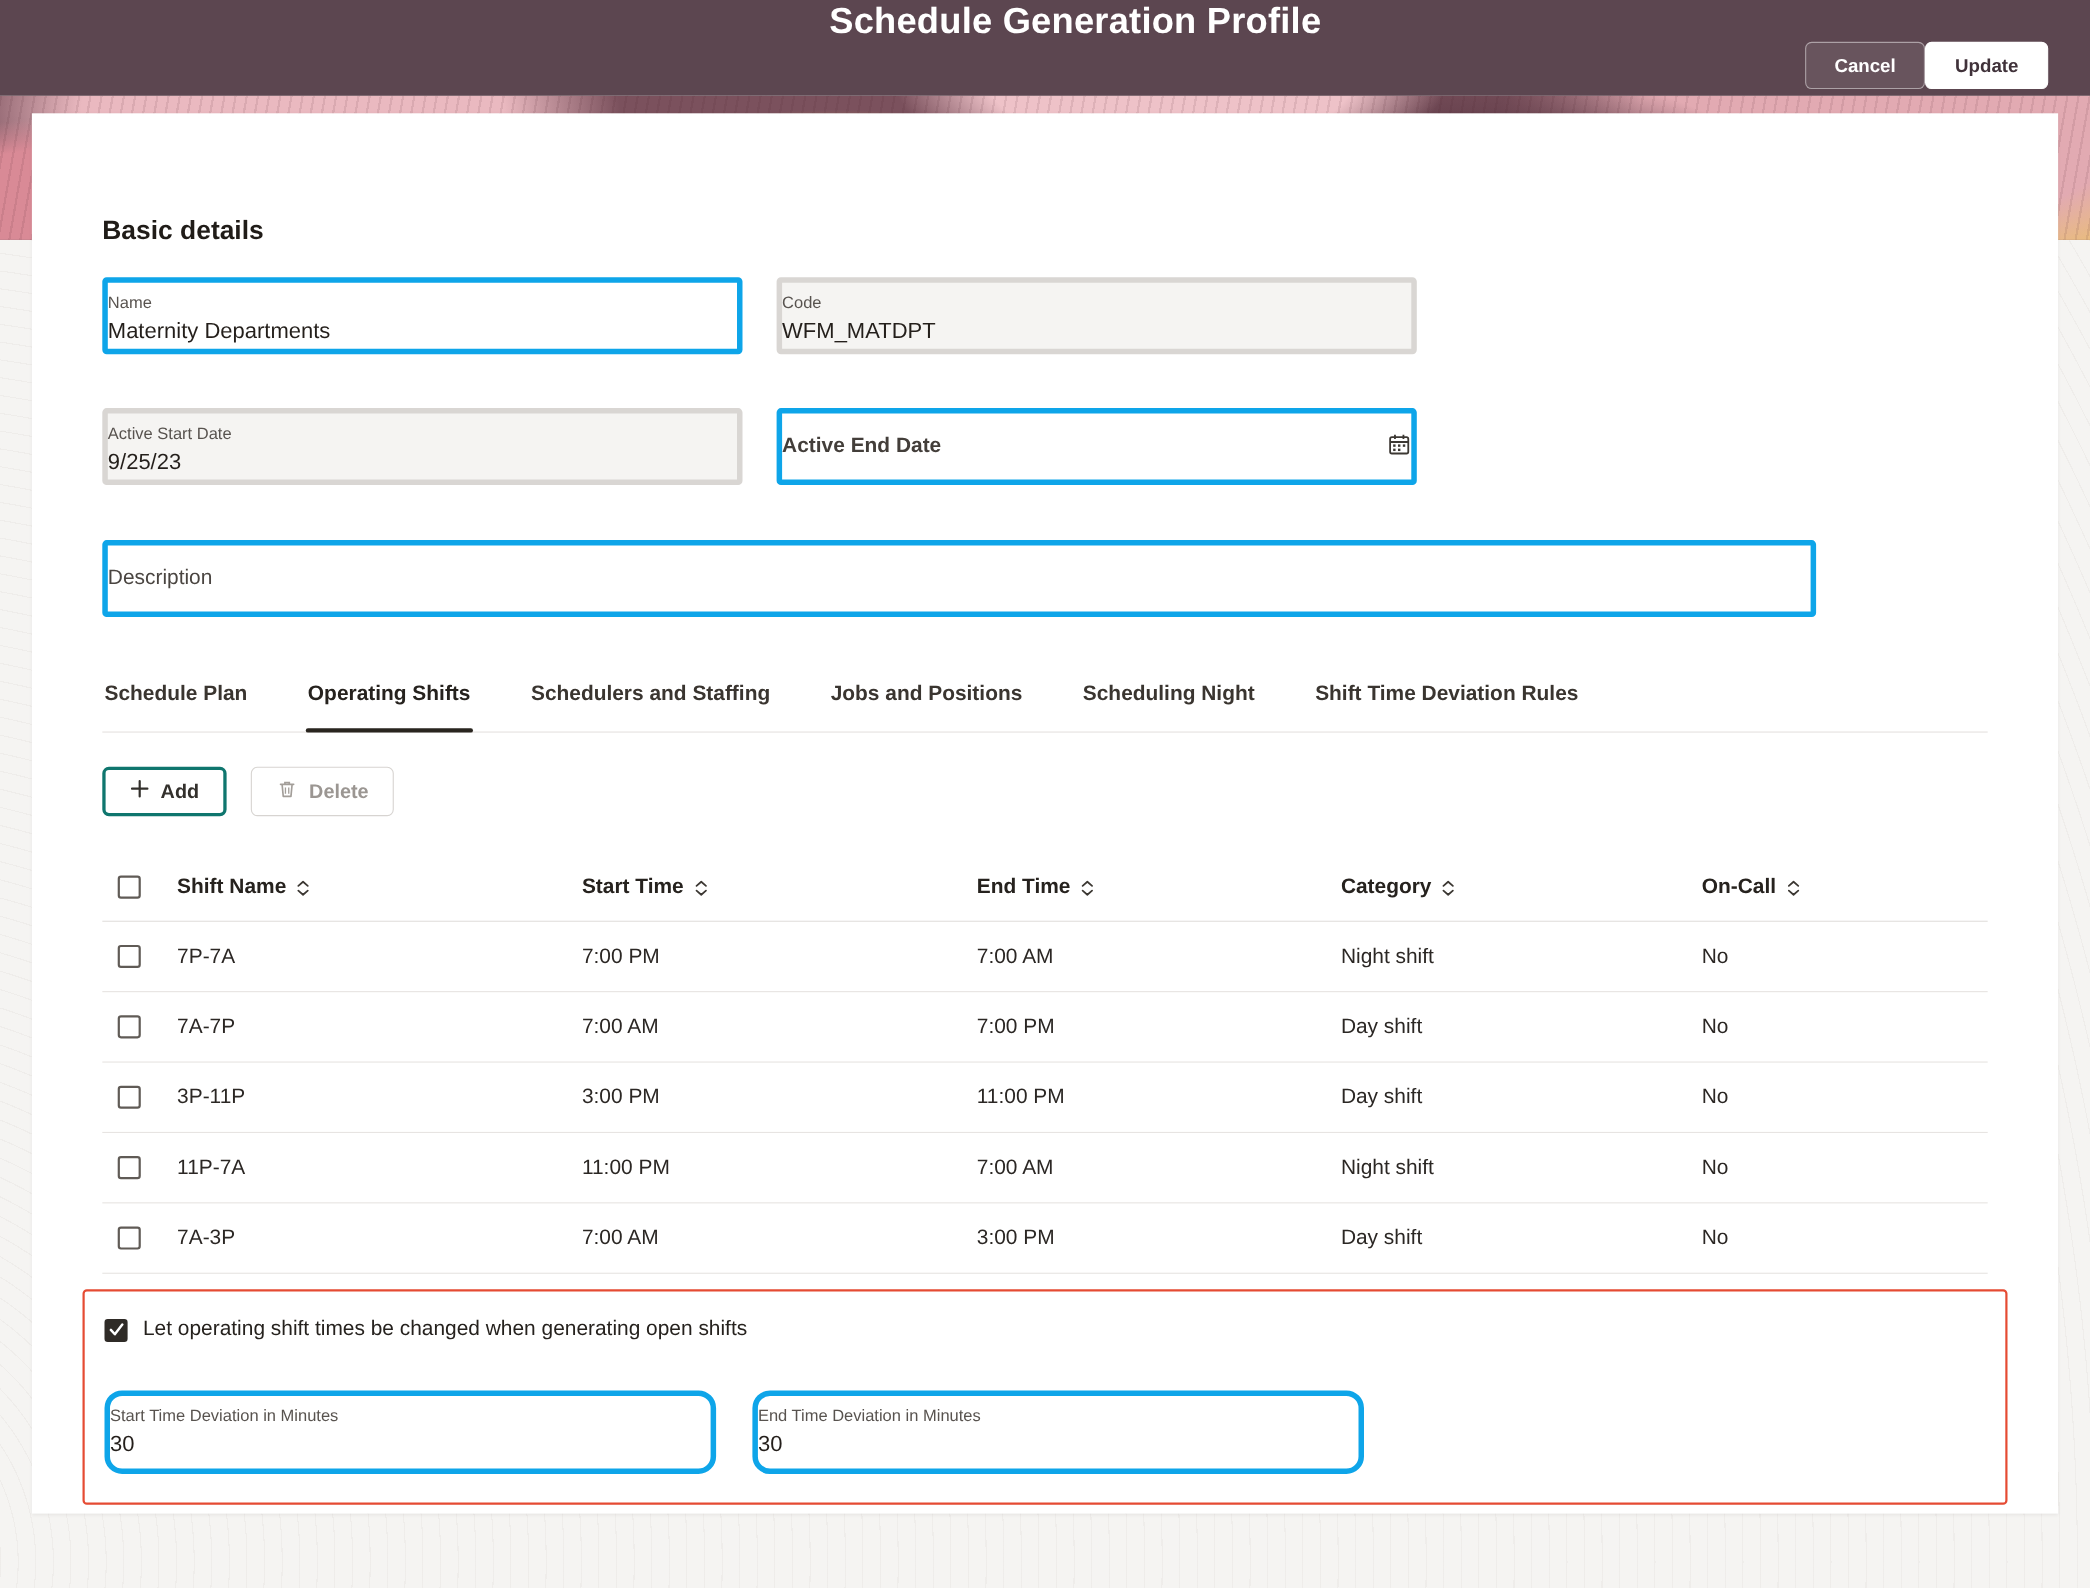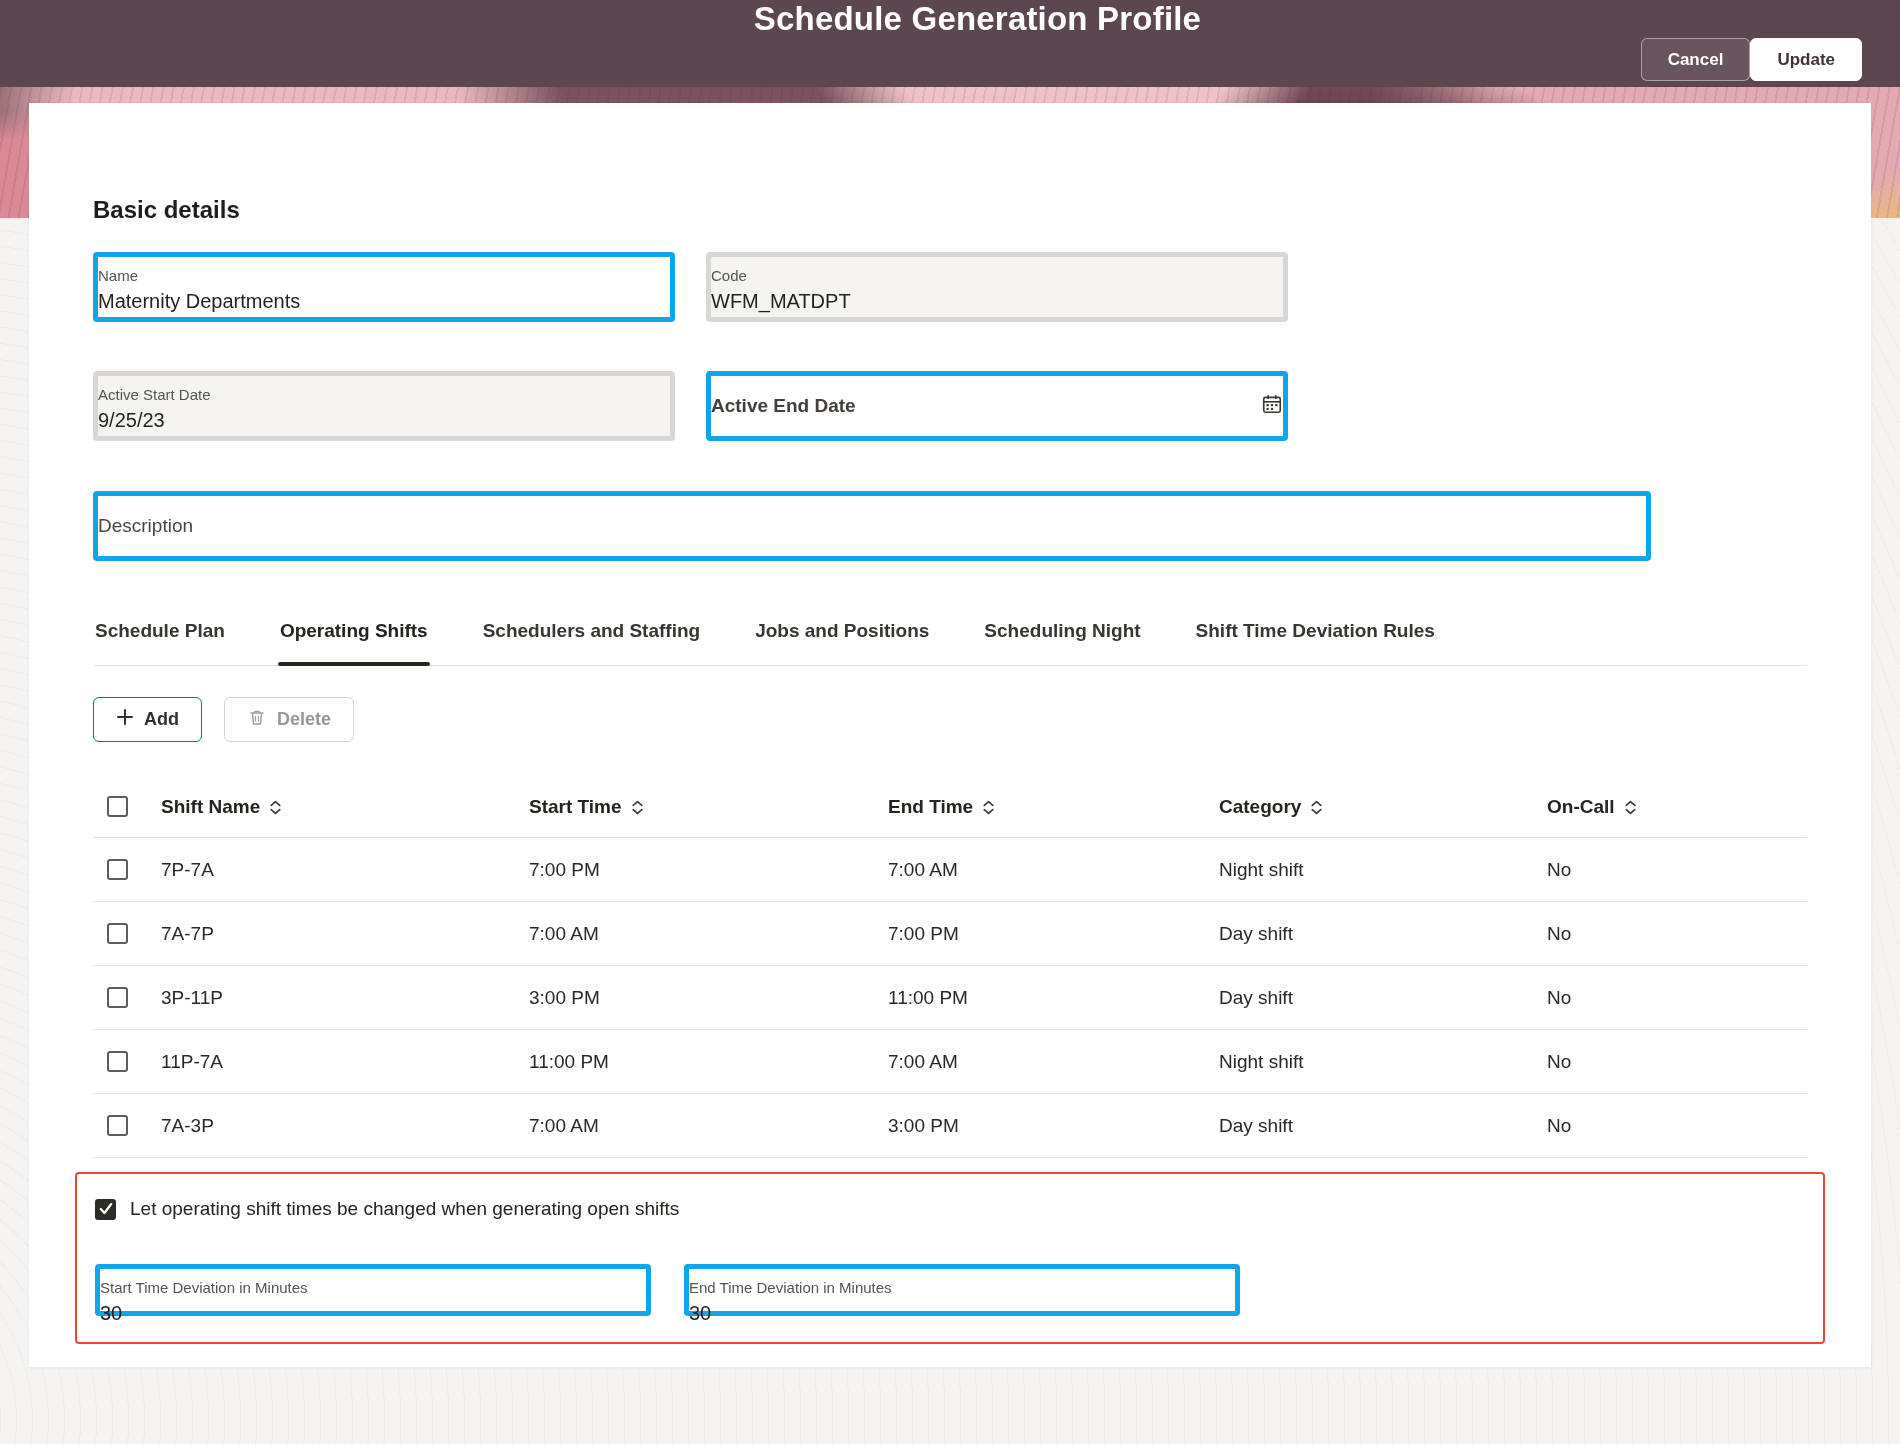--- a/index.html
+++ b/index.html
@@ -89,21 +89,21 @@
     height:4px; background:#29251f; border-radius:2px;
   }
 
   
   .toolbar { margin-top:31px; display:flex; gap:22px; }
   .tool-btn {
     height:45px; border-radius:6px; background:#ffffff;
     display:inline-flex; align-items:center; gap:10px;
     padding:0 22px; font-size:18px;
   }
-  .btn-add { border:1px solid #0f766e; color:#33302c; font-weight:700; }
+  .btn-add { border:3px solid #0f766e; color:#33302c; font-weight:700; }
   .btn-delete { border:1px solid #d7d4d1; color:#9b9692; font-weight:600; cursor:default; }
 
   
   .shift-table { margin-top:34px; }
   .t-row {
     display:grid;
     grid-template-columns:68px 368px 359px 331px 328px 1fr;
     align-items:center;
     height:64px;
     border-bottom:1px solid #e7e4e2;
@@ -125,21 +125,21 @@
   
   .highlight-box {
     margin:14px 0 0 -18px;
     width:calc(100% + 36px);
     border:2px solid #e54b33; border-radius:4px;
     padding:20px 18px 26px 18px;
   }
   .check-row { display:flex; align-items:center; gap:14px; height:30px; }
   .check-label { font-size:19px; color:#26221e; }
   .dev-row { margin-top:40px; display:flex; gap:33px; }
-  .dev-field { width:556px; height:52px; }
+  .dev-field { width:556px; height:76px;border-radius:16px; }
 </style>
 </head>
 <body>
 
 <header class="app-header">
   <h1 class="app-title">Schedule Generation Profile</h1>
   <div class="header-actions">
     <button class="btn btn-cancel">Cancel</button>
     <button class="btn btn-update">Update</button>
   </div>

